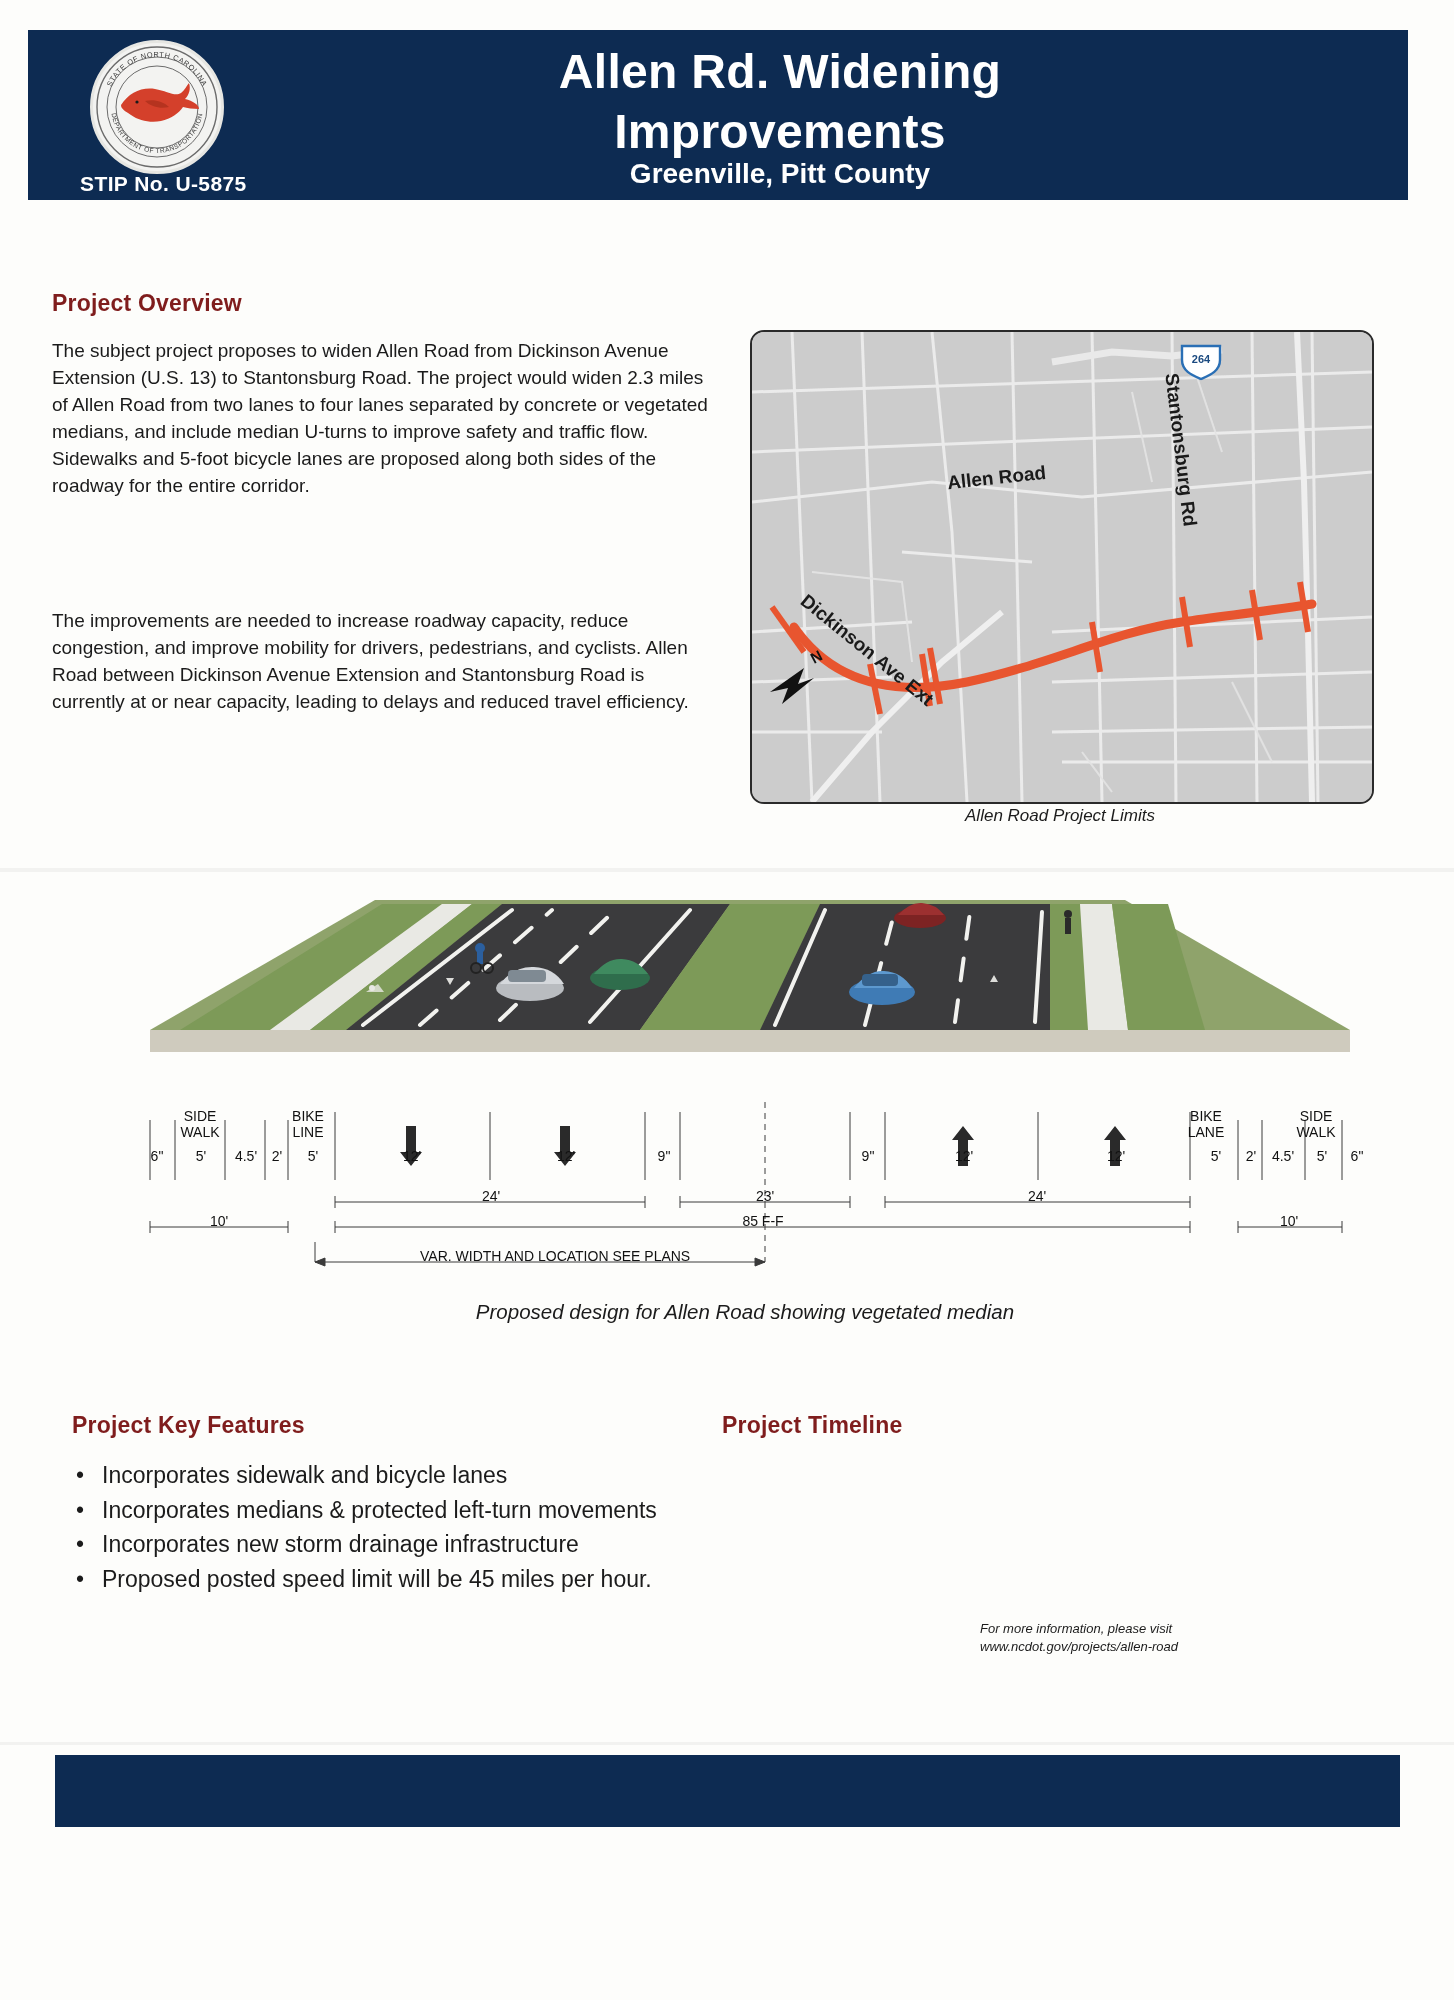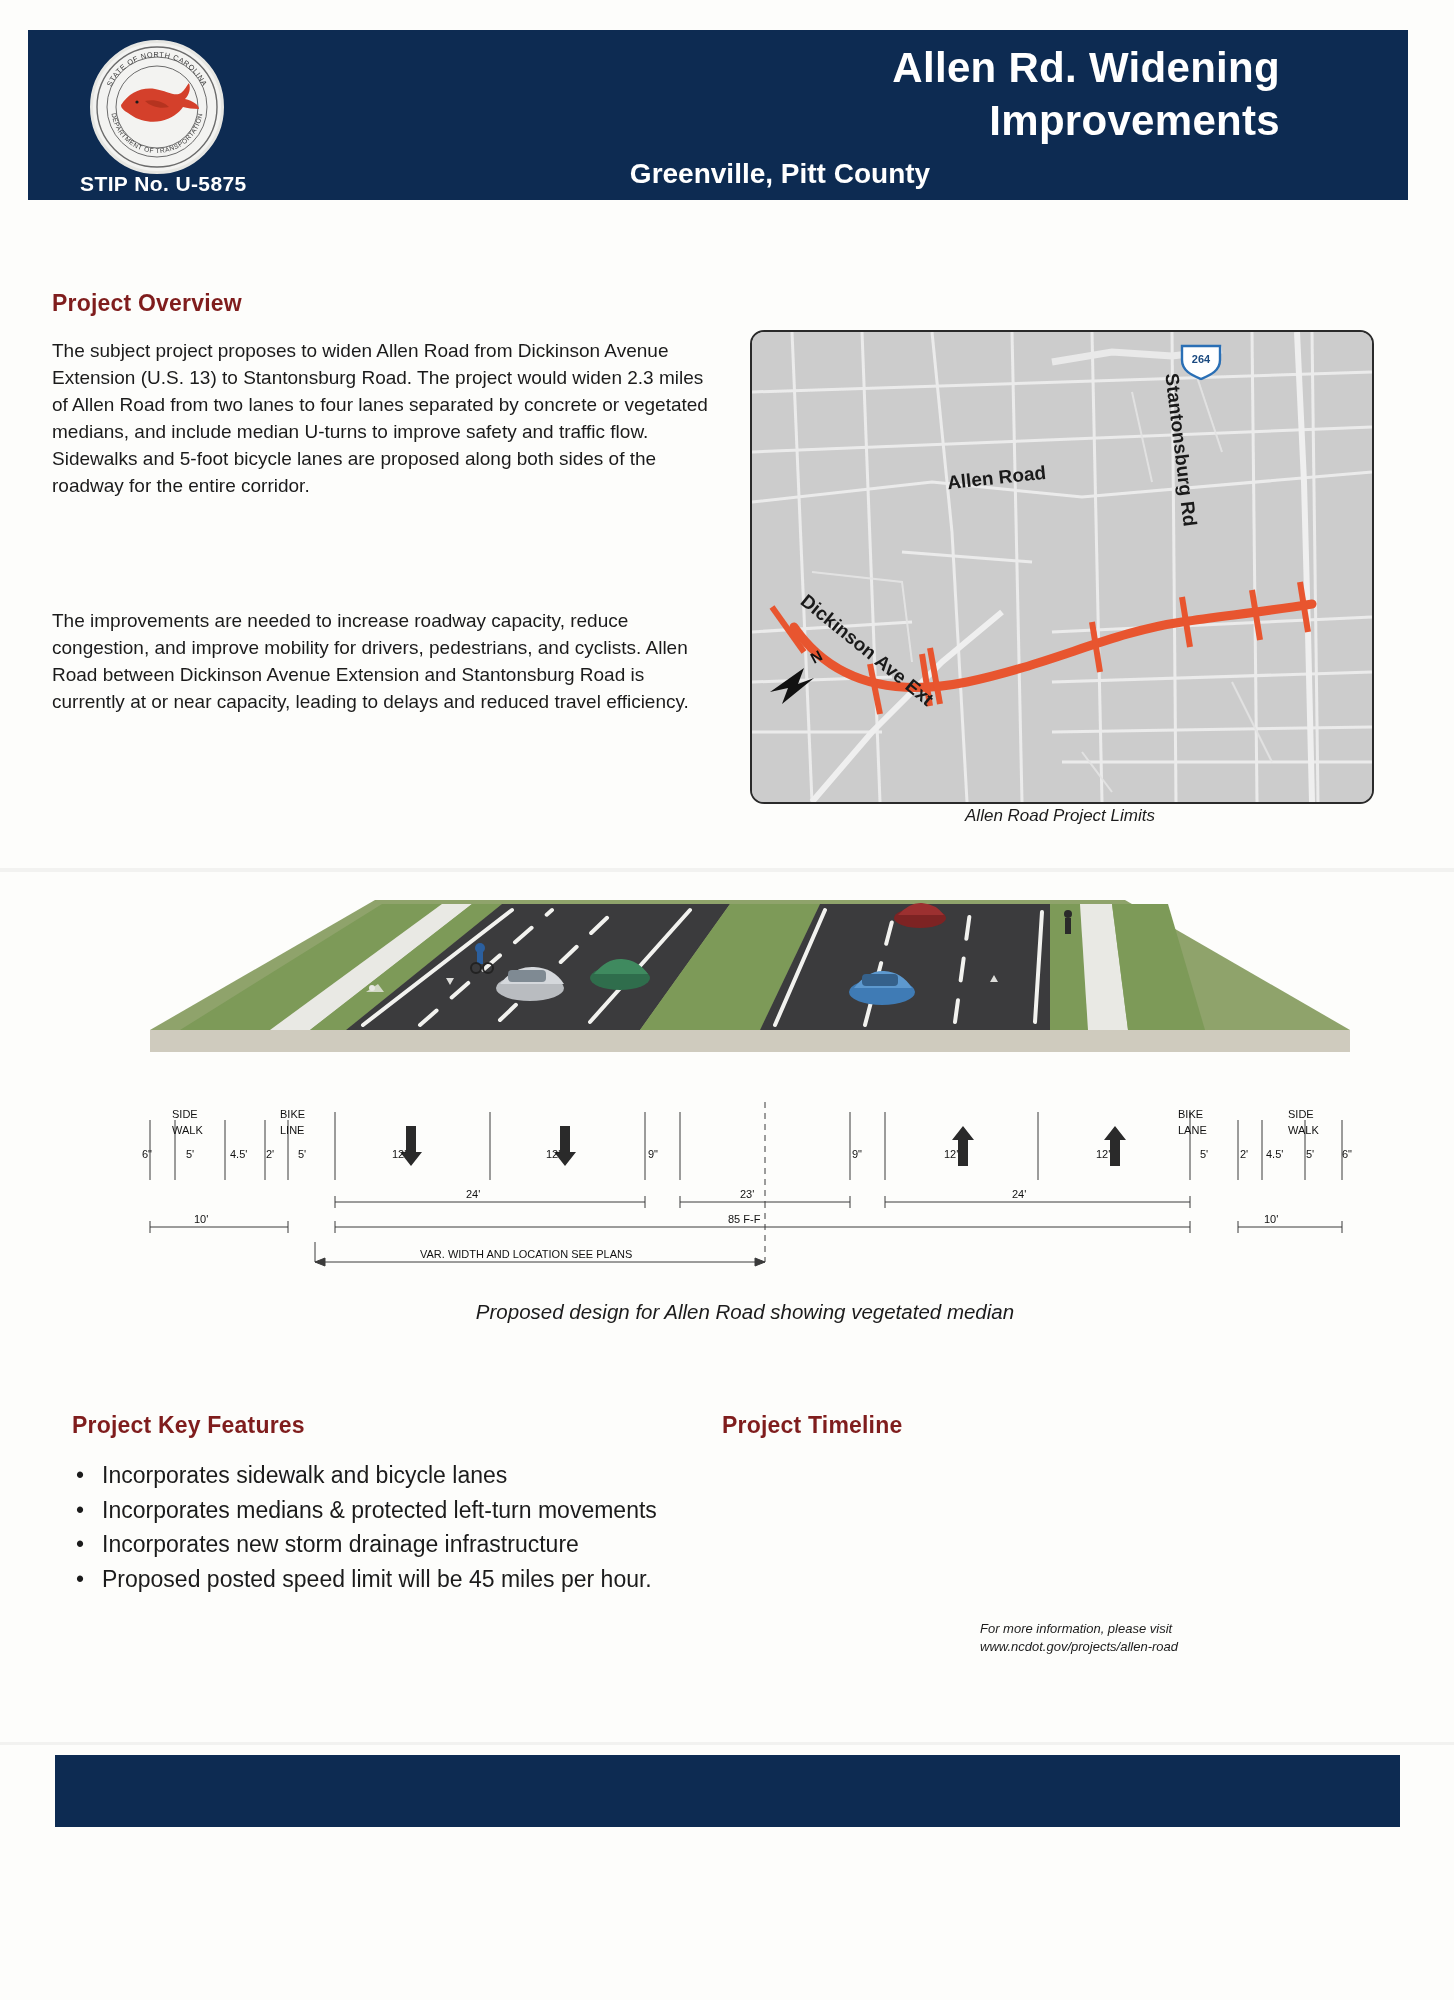--- a/index.html
+++ b/index.html
@@ -50,23 +50,23 @@
     left: 80px; top: 172px;
     color: #ffffff;
     font-size: 21px;
     font-weight: bold;
     letter-spacing: .4px;
   }
   .title-main {
     position: absolute;
     left: 280px; top: 42px;
     width: 1000px;
-    text-align: right;
+    text-align: center;
     color: #ffffff;
-    font-size: 42px;
+    font-size: 48px;
     font-weight: bold;
     line-height: 1.25;
     letter-spacing: .3px;
   }
   .title-sub {
     position: absolute;
     left: 280px; top: 158px;
     width: 1000px;
     text-align: center;
     color: #ffffff;
@@ -133,22 +133,23 @@
   
   .dims {
     position: absolute;
     left: 120px; top: 1105px;
     width: 1250px; height: 180px;
     font-size: 11.5px;
     color: #111;
   }
   .dim-label {
     position: absolute;
+    text-align: center;
     white-space: nowrap;
-    font-size: 11px;
+    font-size: 14px;
   }
   
   .bullets {
     position: absolute;
     font-size: 23px;
     color: #1b1b1b;
     line-height: 1.38;
   }
   .bullets li {
     margin-bottom: 3px;

